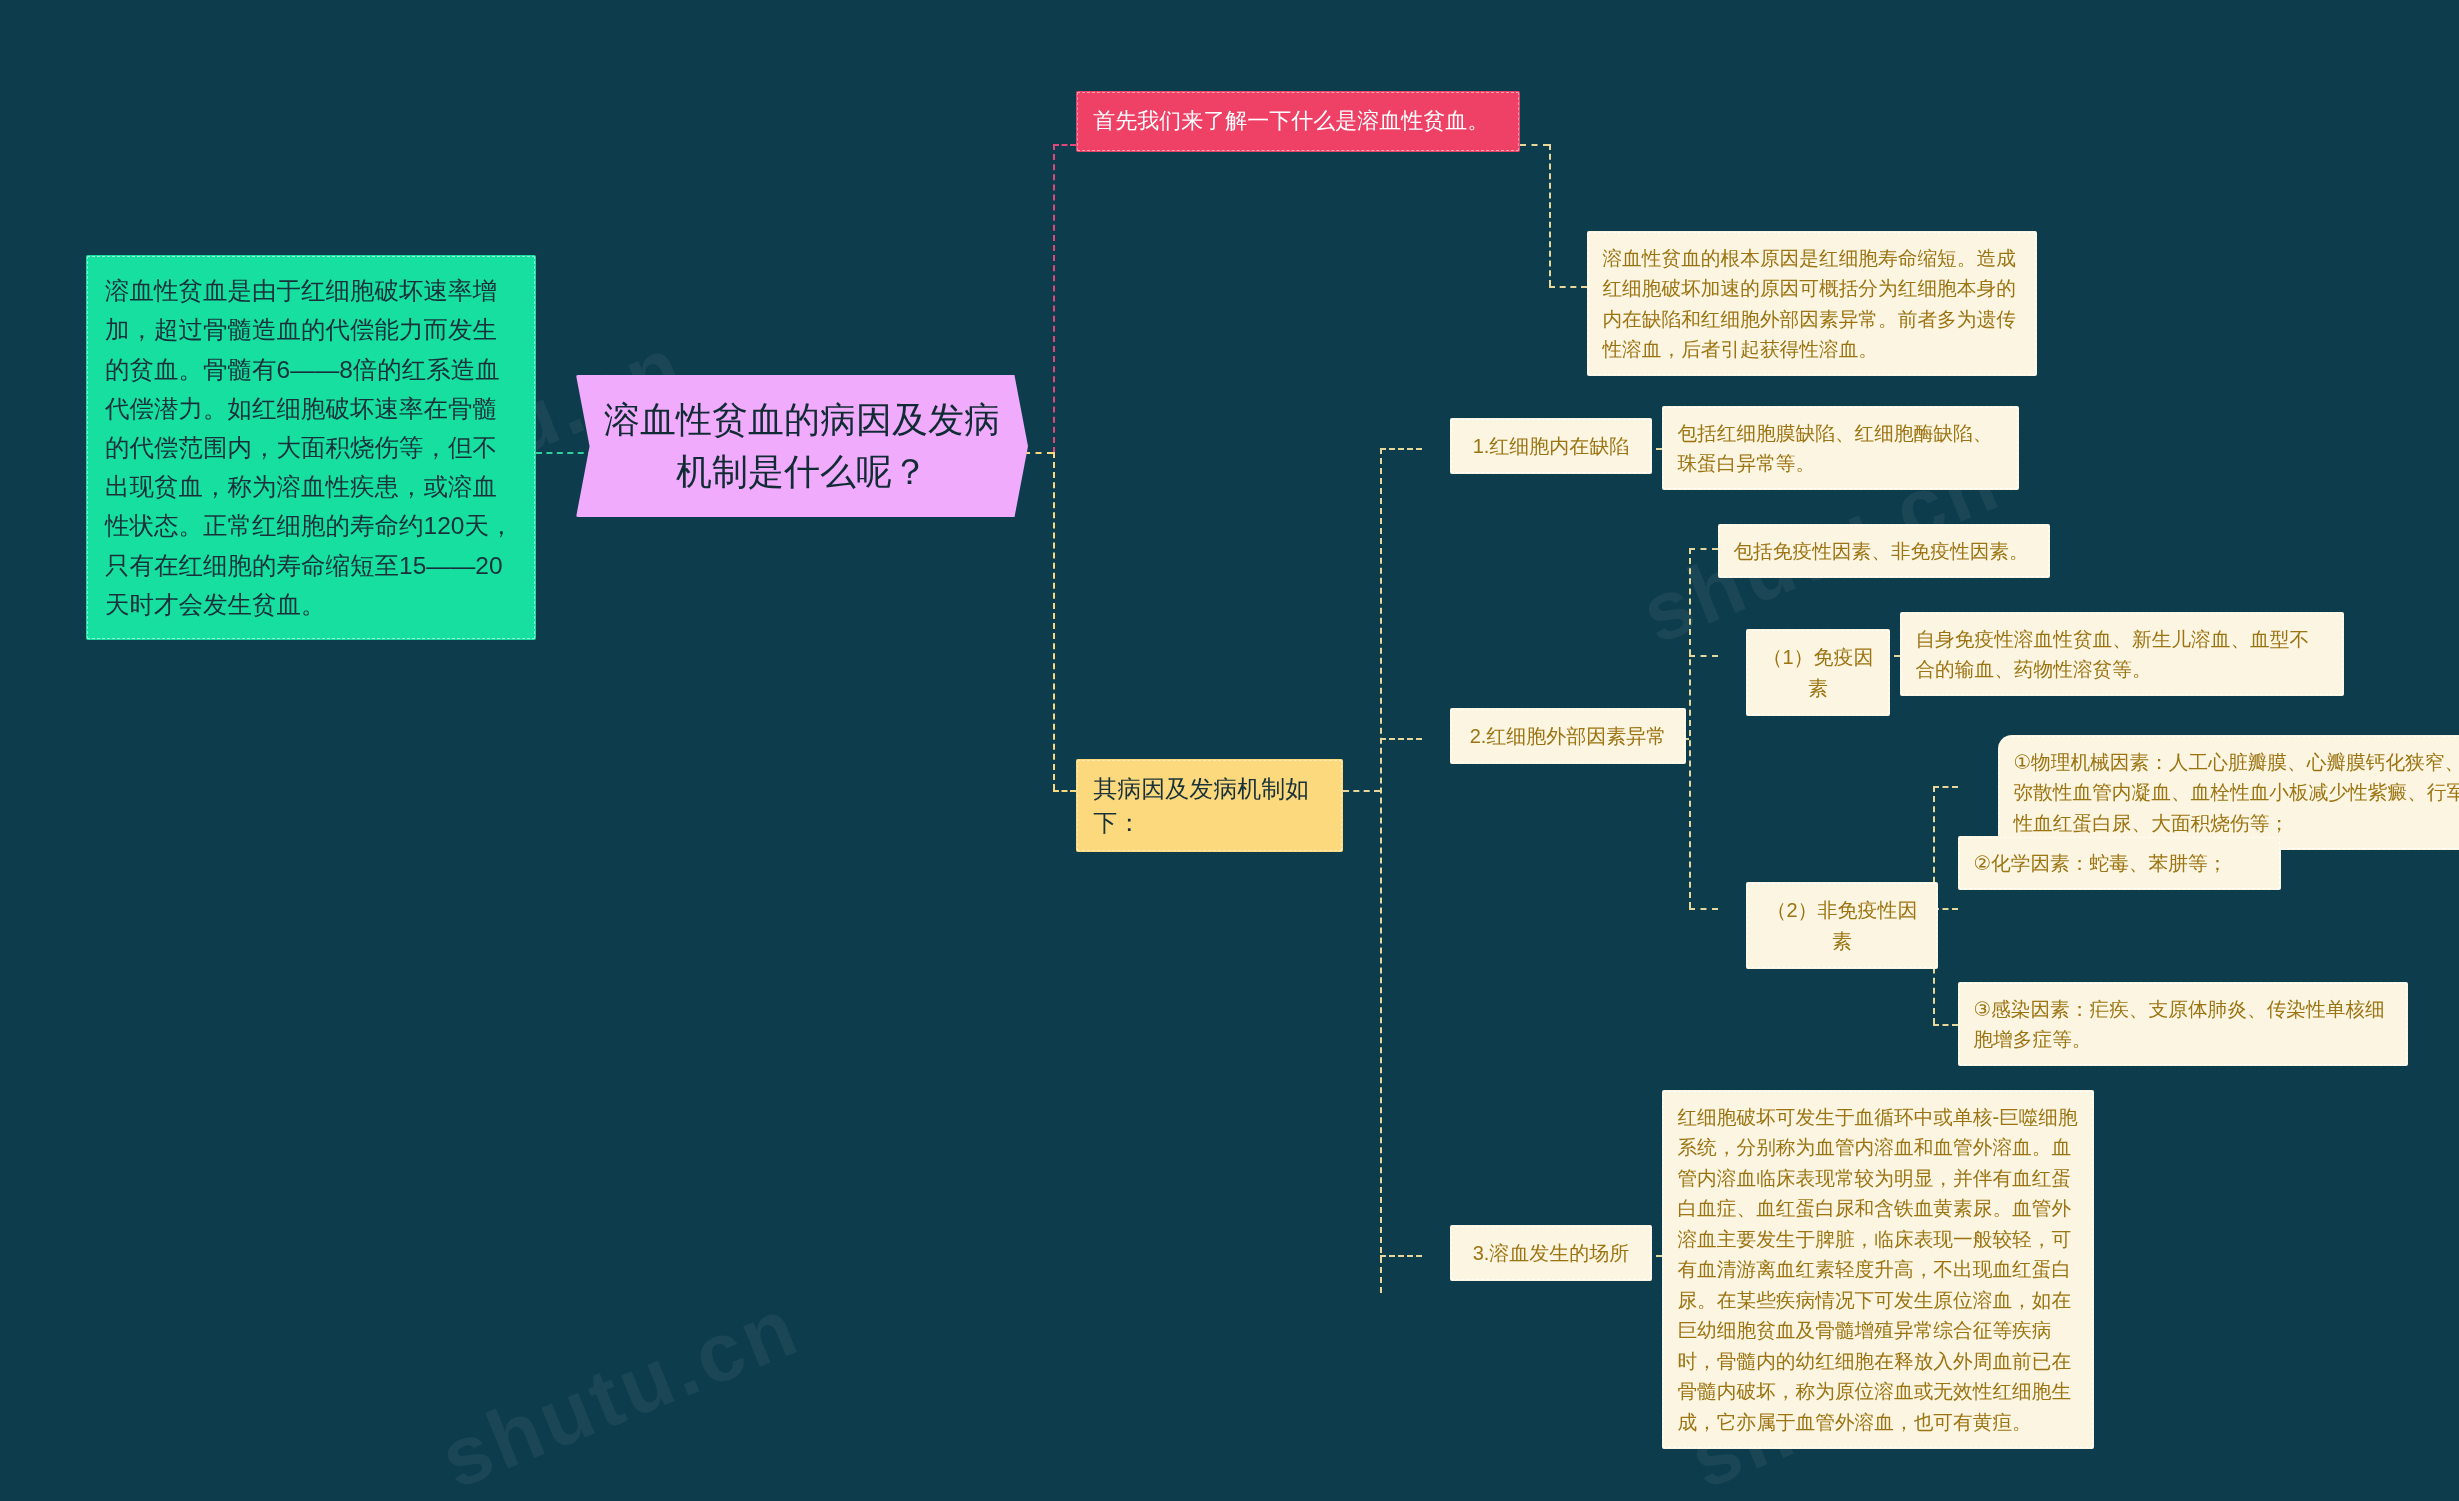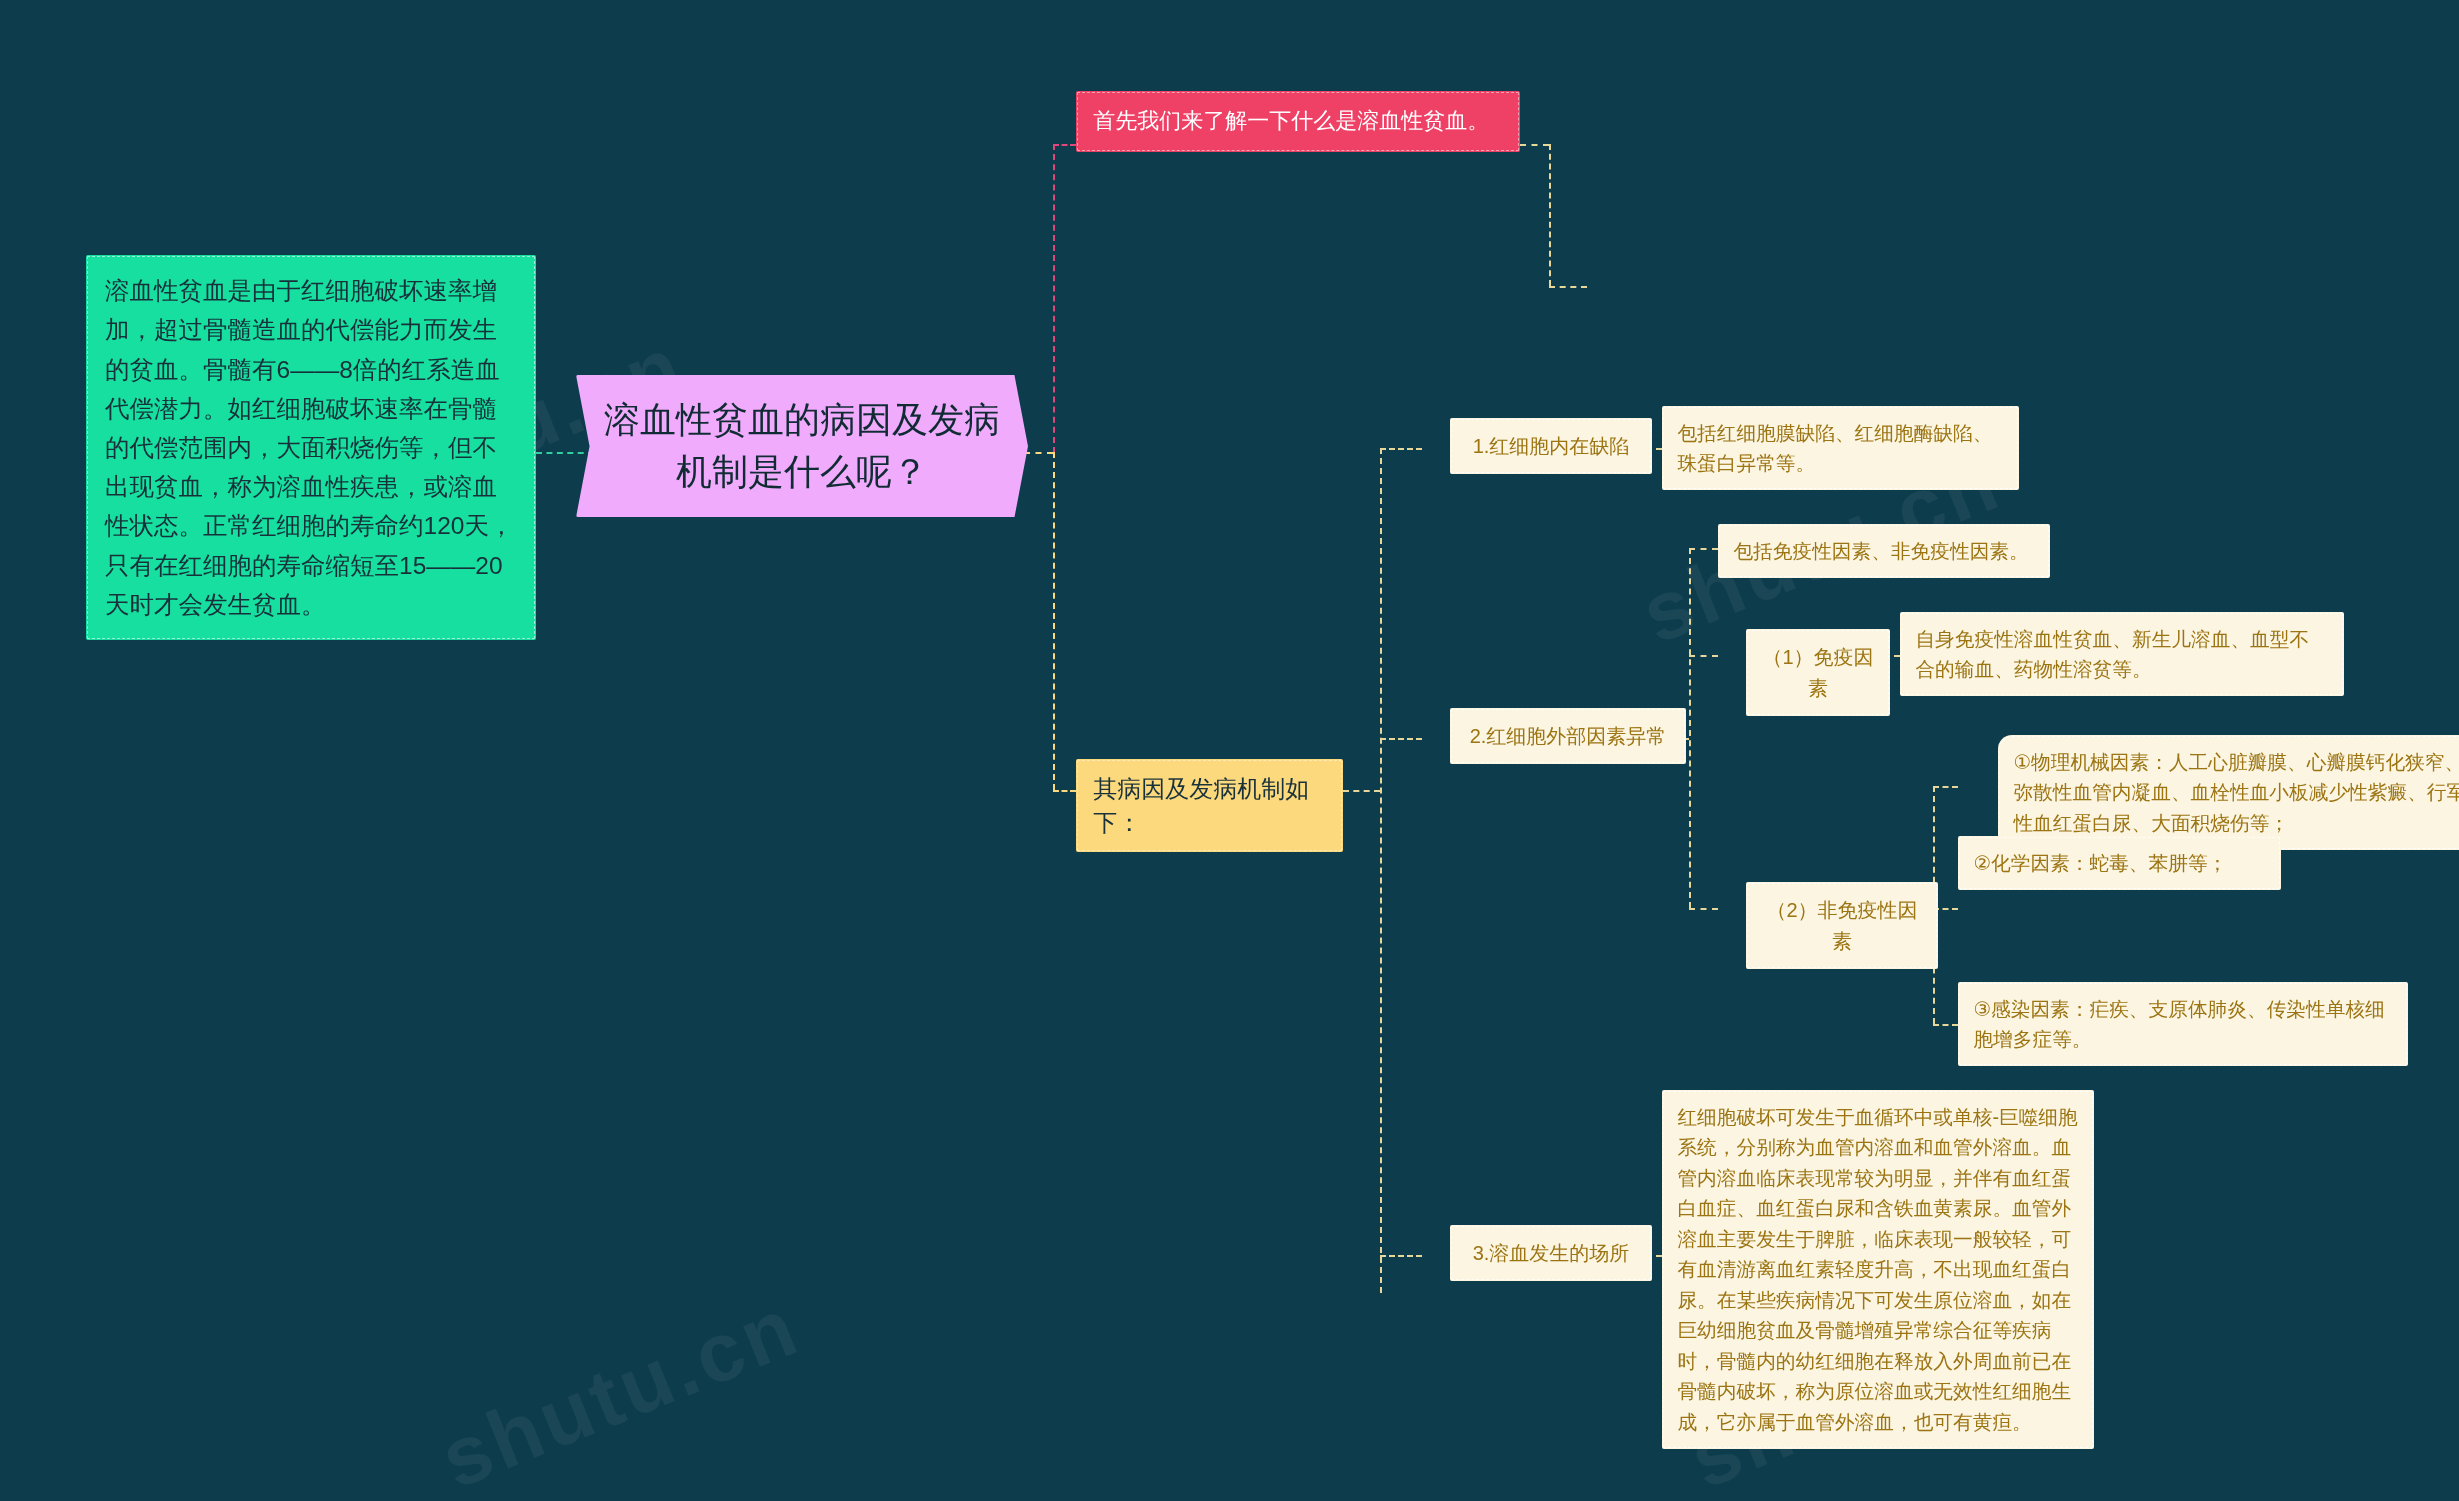--- a/index.html
+++ b/index.html
@@ -168,20 +168,21 @@
   <div class="hline gold" style="left:1933px; top:1024px; width:25px;"></div>
 
   <div class="hline gold" style="left:1624px; top:1255px; width:38px;"></div>
 
   <div class="node root" style="left:576px; top:375px; width:452px;">溶血性贫血的病因及发病机制是什么呢？</div>
 
   <div class="node green" style="left:86px; top:255px; width:450px;">溶血性贫血是由于红细胞破坏速率增加，超过骨髓造血的代偿能力而发生的贫血。骨髓有6——8倍的红系造血代偿潜力。如红细胞破坏速率在骨髓的代偿范围内，大面积烧伤等，但不出现贫血，称为溶血性疾患，或溶血性状态。正常红细胞的寿命约120天，只有在红细胞的寿命缩短至15——20天时才会发生贫血。</div>
 
   <div class="node pink" style="left:1076px; top:91px; width:444px;">首先我们来了解一下什么是溶血性贫血。</div>
 
+  <div class="node cream" style="left:1587px; top:231px; width:450px;">溶血性贫血的根本原因是红细胞寿命缩短。造成红细胞破坏加速的原因可概括分为红细胞本身的内在缺陷和红细胞外部因素异常。前者多为遗传性溶血，后者引起获得性溶血。</div>
 
   <div class="node yellow" style="left:1076px; top:759px; width:267px;">其病因及发病机制如下：</div>
 
   <div class="node cream lbl" style="left:1422px; top:418px; width:202px; text-align:center;">1.红细胞内在缺陷</div>
 
   <div class="node cream" style="left:1662px; top:406px; width:357px;">包括红细胞膜缺陷、红细胞酶缺陷、珠蛋白异常等。</div>
 
   <div class="node cream lbl" style="left:1422px; top:708px; width:236px; text-align:center;">2.红细胞外部因素异常</div>
 
   <div class="node cream" style="left:1718px; top:524px; width:332px;">包括免疫性因素、非免疫性因素。</div>

